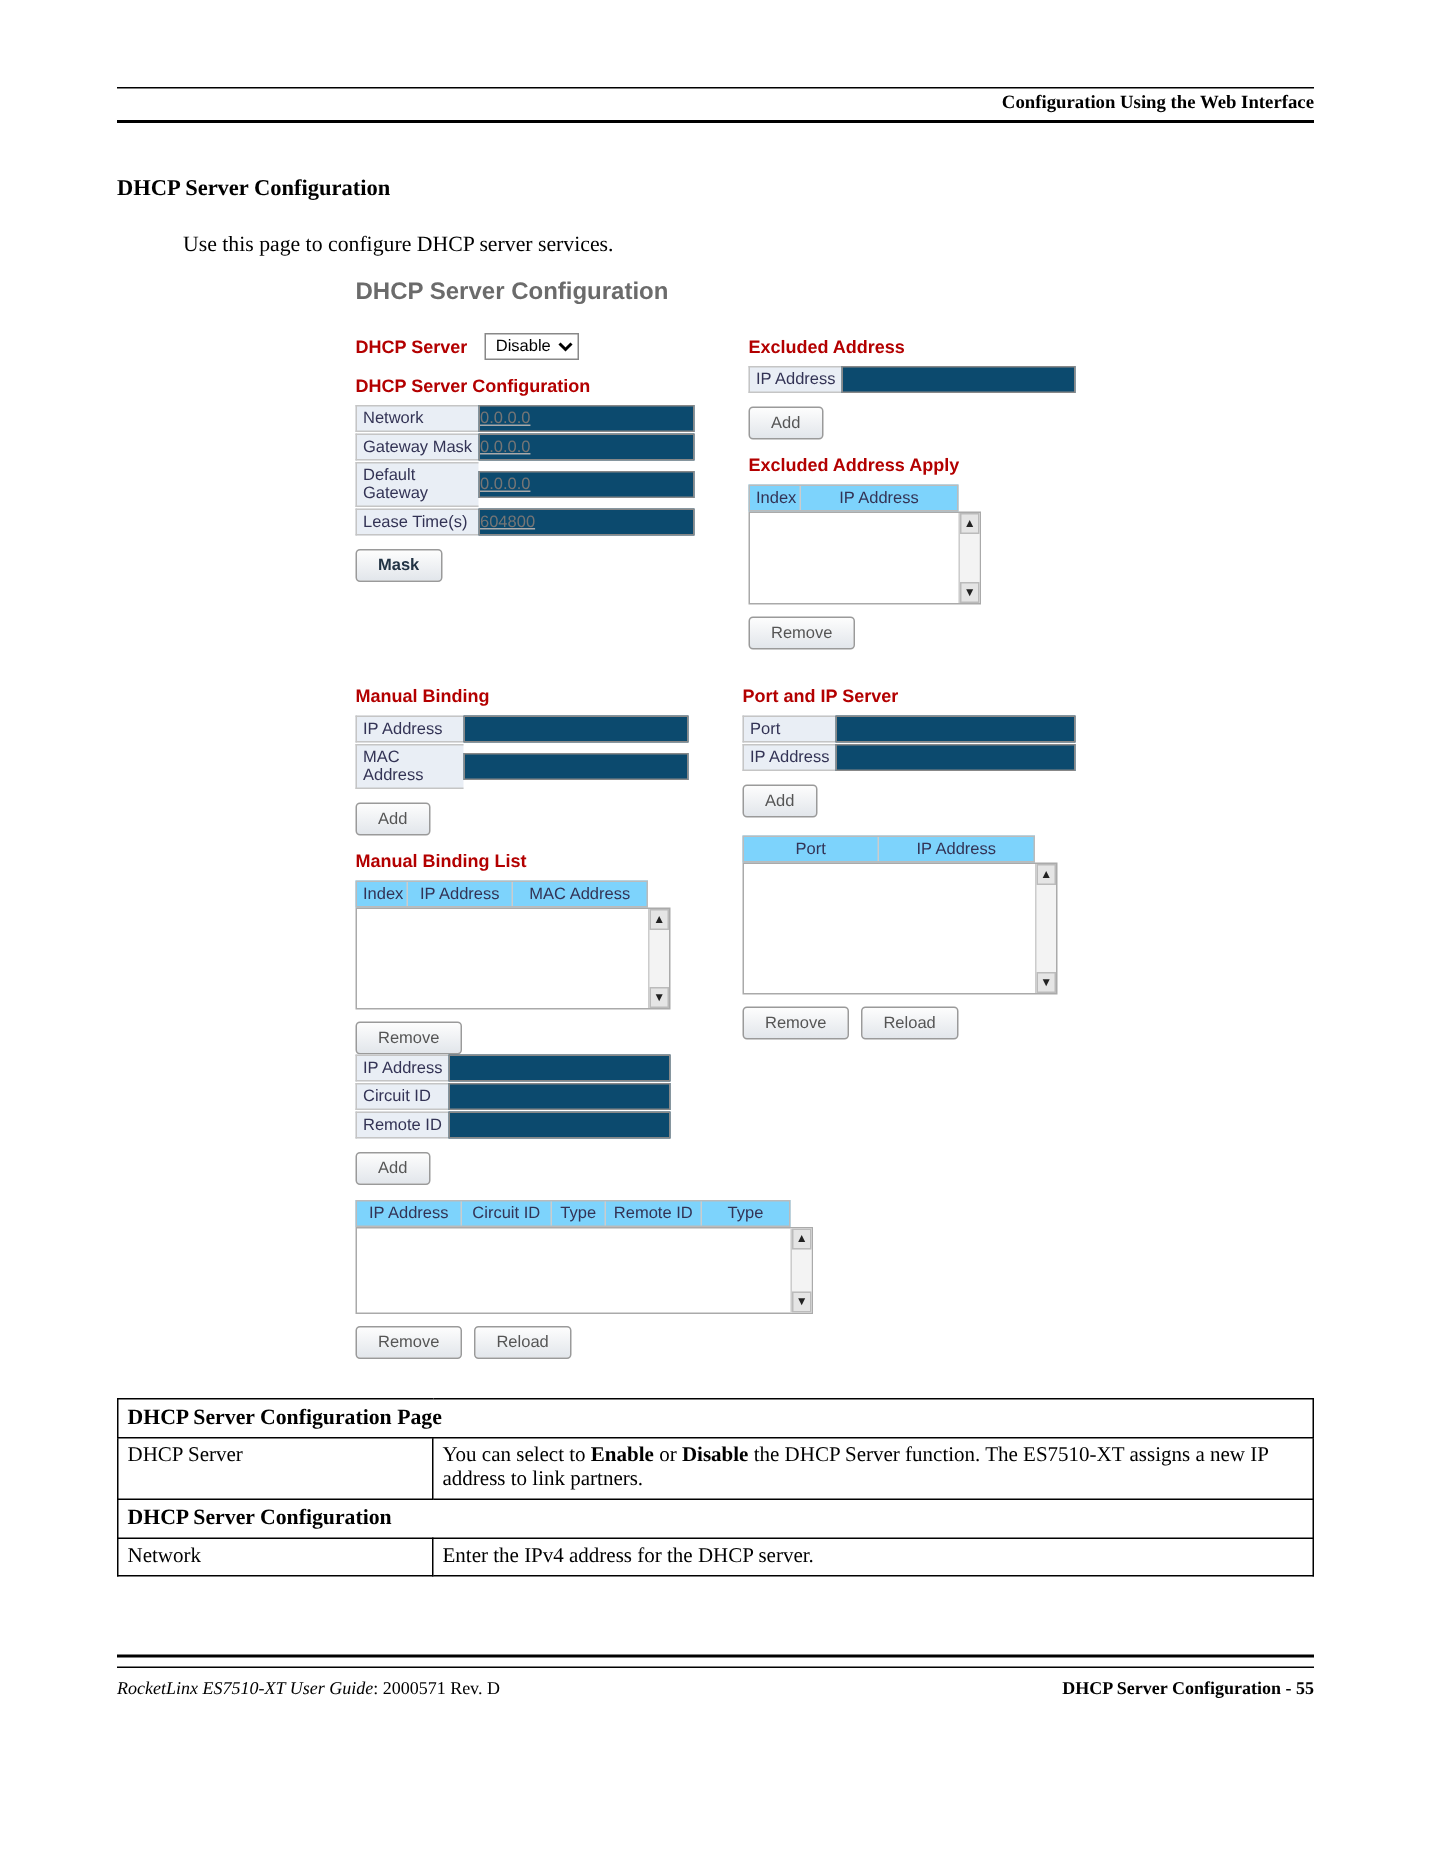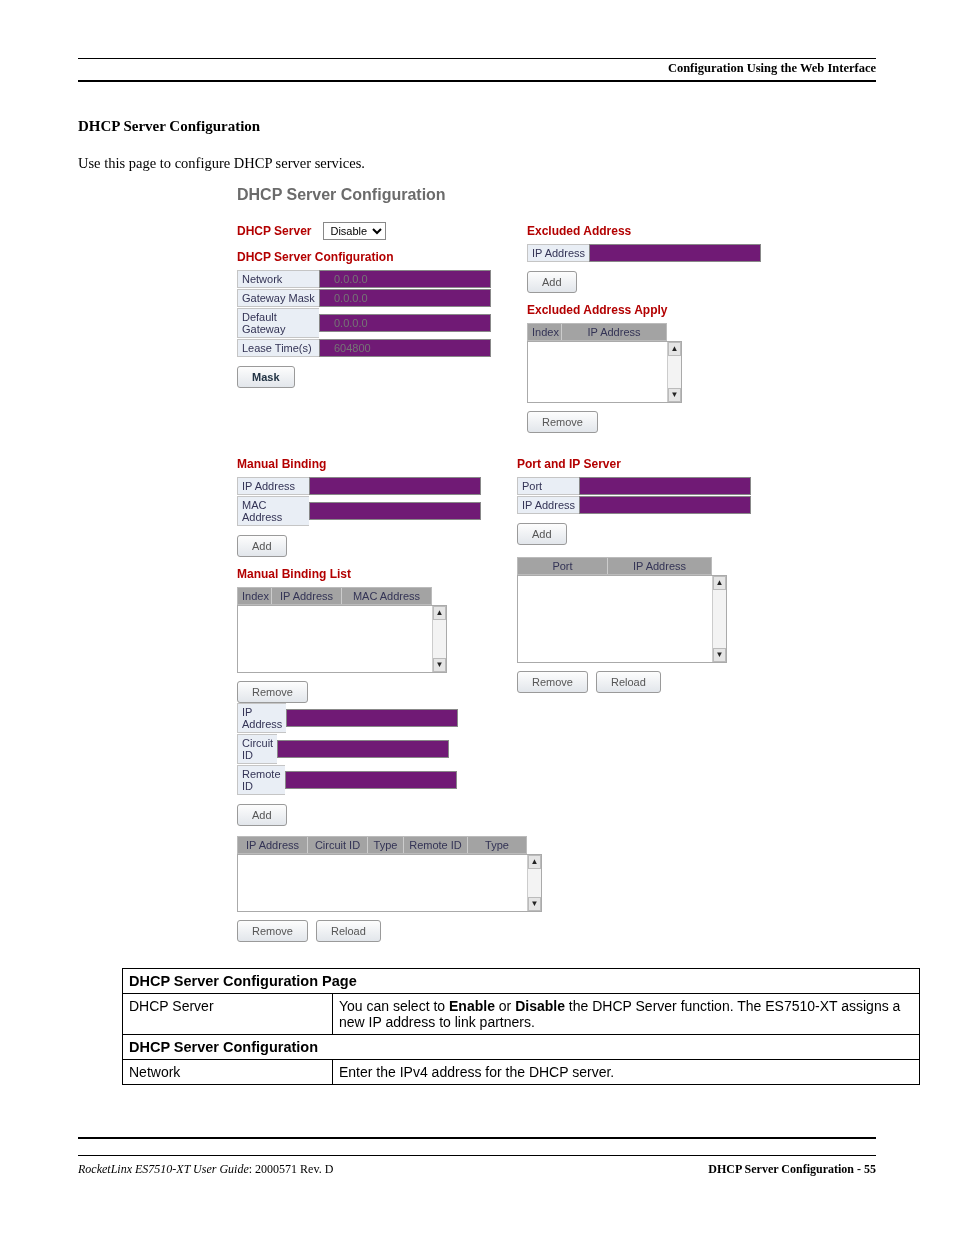--- a/index.html
+++ b/index.html
@@ -23,20 +23,21 @@
   }
   .section-title {
     font-weight: bold;
     font-size: 15px;
     margin-top: 36px;
     margin-bottom: 20px;
   }
   .intro-text {
     font-size: 14.5px;
     margin-bottom: 14px;
+    margin-left: 44px;
   }
   .ui-screenshot {
     margin: 12px auto 20px;
     width: 480px;
     font-family: Arial, Helvetica, sans-serif;
     font-size: 11px;
     color: #222;
   }
   .ui-title {
     color: #6b6b6b;
@@ -69,23 +70,24 @@
     padding: 2px 4px;
     font-size: 11px;
     color: #335;
   }
   .fld-row .lbl-wide { width: 62px; }
   .fld-row input {
     flex: 1;
     border: 1px solid #888;
     height: 18px;
     font-size: 11px;
-    padding: 0 14px;
+    padding: 0 0;
     color: #aaa;
-    background: #701a75;
+    background: #0c4a6e;
+    text-decoration: underline;
   }
   .btn {
     display: inline-block;
     background: linear-gradient(#fdfdfd,#e2e6eb);
     border: 1px solid #9a9a9a;
     border-radius: 3px;
     padding: 4px 14px;
     font-size: 11px;
     margin-top: 8px;
     color: #555;
@@ -112,58 +114,57 @@
     height: 14px;
     background: #e5e5e5;
     border: 1px solid #bbb;
     font-size: 8px;
     line-height: 12px;
     text-align: center;
   }
   .mini-th-row {
     display: flex;
     border: 1px solid #bbb;
-    background: #a3a3a3;
+    background: #7dd3fc;
   }
   .mini-th {
     border-right: 1px solid #ccc;
     padding: 2px 4px;
     font-size: 11px;
     color: #335;
     text-align: center;
   }
   .mini-th:last-child { border-right: none; }
 
   
   .doc-table {
     border: 1.5px solid #000;
     border-collapse: collapse;
     width: 100%;
     margin-top: 26px;
-    font-family: Liberation Sans, sans-serif;
-    margin-left: 44px;
+    font-family: Liberation Serif, serif;
   }
   .doc-table td, .doc-table th {
     border: 1px solid #000;
     padding: 4px 6px;
     text-align: left;
     vertical-align: top;
     font-size: 14px;
     font-weight: normal;
   }
   .doc-table .hdr-row td {
     font-weight: bold;
     font-size: 14.5px;
   }
   .b { font-weight: bold; }
 
   .footer {
     margin-top: 52px;
     border-top: 2px solid #000;
-    padding-top: 16px;
+    padding-top: 6px;
   }
   .footer-inner {
     border-top: 1px solid #000;
     padding-top: 6px;
     display: flex;
     justify-content: space-between;
     font-size: 12px;
   }
   .footer-left { font-style: italic; }
 </style>

